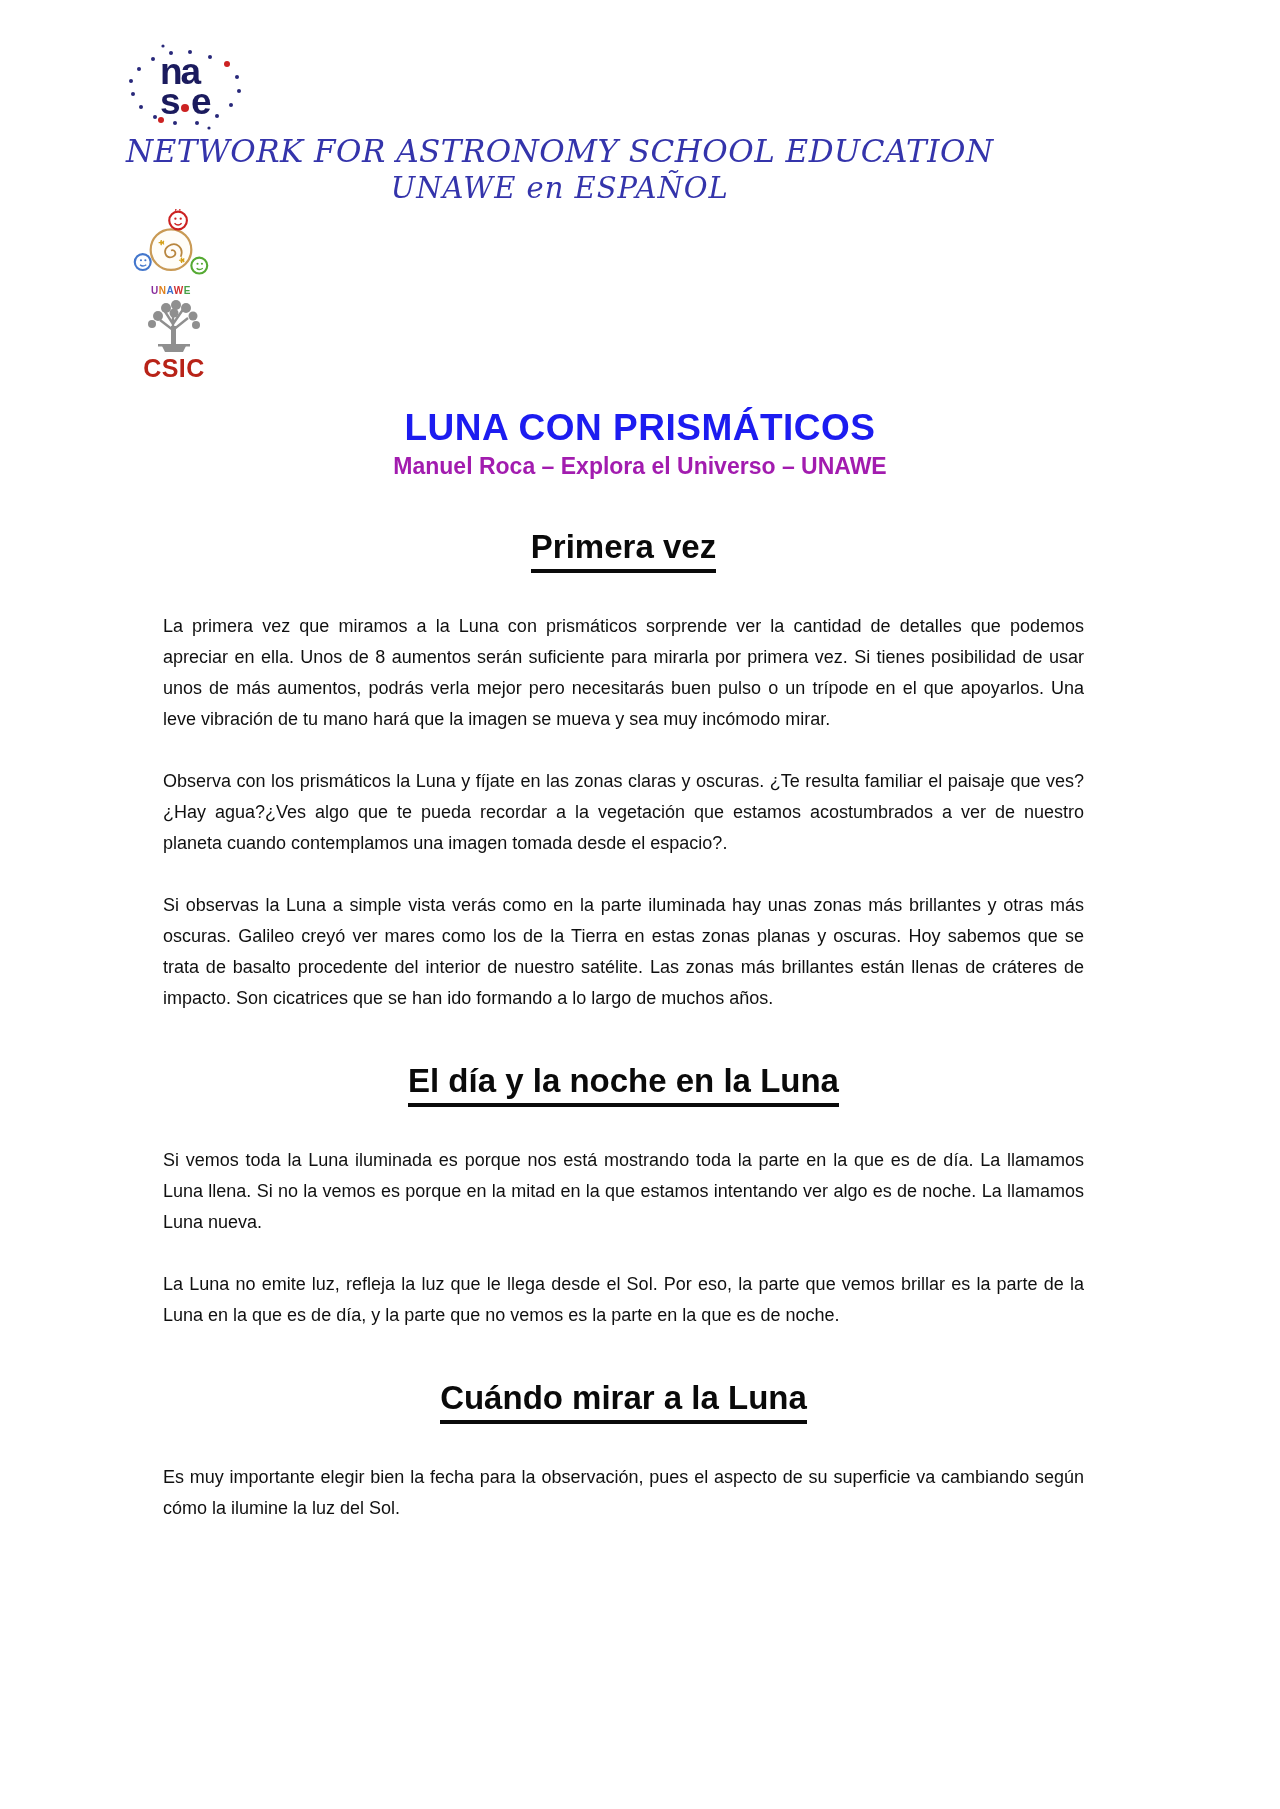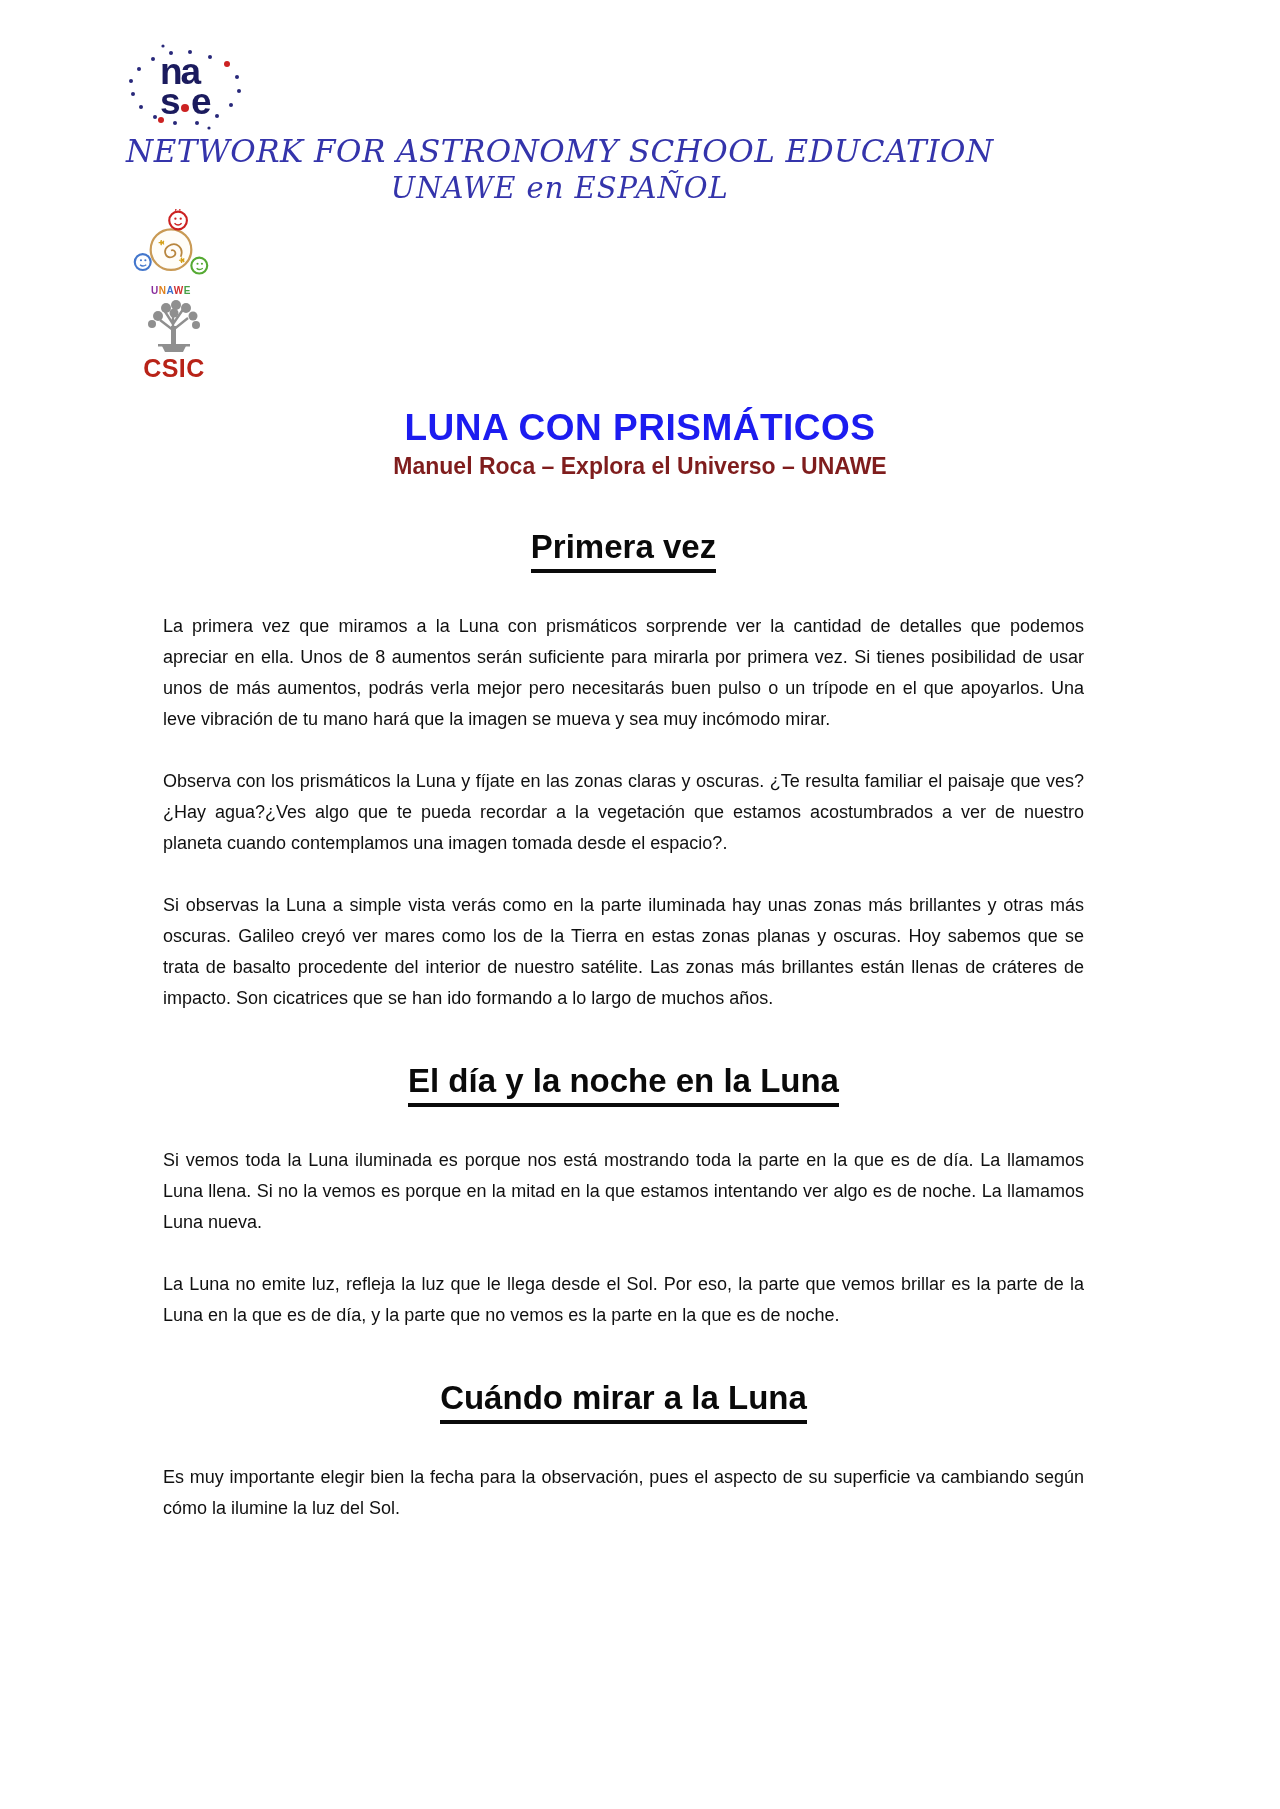--- a/index.html
+++ b/index.html
@@ -49,21 +49,21 @@
   
   .doc-title{
     text-align:center;
     color:var(--title-blue);
     font-size:37px;font-weight:bold;
     margin-top:26px;letter-spacing:.5px;
   }
   .doc-subtitle{
     text-align:center;
     font-size:23px;font-weight:bold;
-    margin-top:4px;color:#7f1d1d;
+    margin-top:4px;color:#a21caf;
   }
   
   .content{padding:0 196px 0 163px;}
   .section-heading{
     text-align:center;font-size:33px;font-weight:bold;color:#0a0a0a;
     margin:48px 0 38px 0;
   }
   .section-heading .underlined{
     display:inline-block;border-bottom:4px solid #0a0a0a;padding-bottom:3px;
   }

